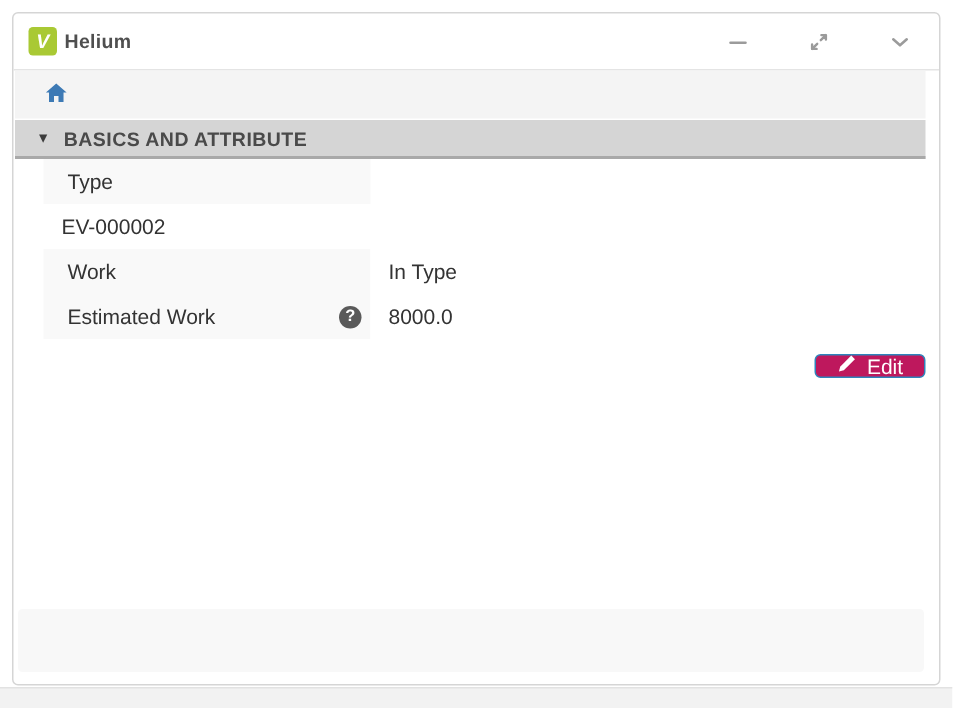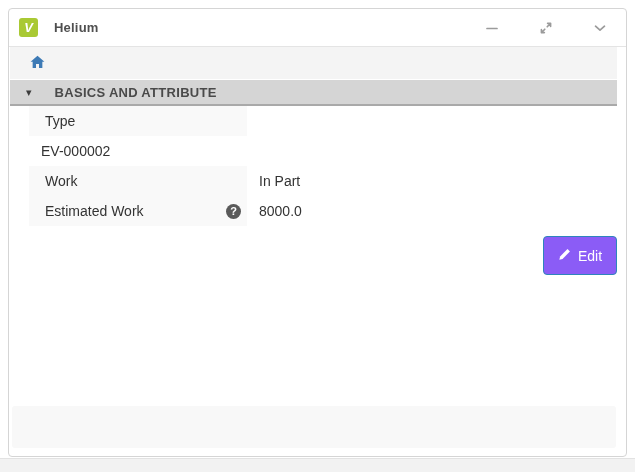--- a/index.html
+++ b/index.html
@@ -37,21 +37,21 @@
   .logo {
     width: 19px; height: 19px;
     background: #a9c934;
     border-radius: 3px;
     color: #ffffff;
     font-weight: bold; font-size: 13px; line-height: 19px;
     text-align: center;
     font-style: italic;
   }
   .widget-title {
-    margin-left: 16px;
+    margin-left: 5px;
     font-size: 13px; font-weight: bold; color: #4f4f4f;
     letter-spacing: 0.2px;
   }
   .header-spacer { flex: 1; }
   .win-btn {
     width: 24px; height: 24px;
     display: flex; align-items: center; justify-content: center;
     cursor: pointer; background: transparent; border: none;
   }
   .win-btn + .win-btn { margin-left: 30px; }
@@ -80,21 +80,21 @@
     background: #d5d5d5;
     border-bottom: 2px solid #a9a9a9;
     display: flex; align-items: center;
     padding-left: 16px;
     cursor: pointer;
   }
   .caret {
     font-size: 11px; color: #3c3c3c; line-height: 1;
   }
   .section-title {
-    margin-left: 23px;
+    margin-left: 11px;
     font-size: 13px; font-weight: bold; color: #4a4a4a;
     letter-spacing: 0.3px;
   }
 
   
   .form-table { flex: 0 0 auto; }
   .field-row { display: flex; height: 30px; align-items: center; padding-left: 19px; }
   .field-label-cell {
     width: 218px; flex: 0 0 218px;
     height: 100%;
@@ -121,22 +121,22 @@
   }
   .field-value { font-size: 14px; color: #333333; }
 
   
   .actions-row {
     flex: 0 0 auto;
     display: flex; justify-content: flex-end;
     padding: 10px 0 0 0;
   }
   .edit-button {
-    height: 39px; min-width: 74px;
-    background: #8b5cf6;
+    height: 16px; min-width: 74px;
+    background: #be185d;
     border: 1px solid #2e84bc;
     border-radius: 4px;
     color: #ffffff;
     font-family: "Liberation Sans", sans-serif;
     font-size: 14px;
     display: flex; align-items: center; justify-content: center;
     gap: 7px;
     padding: 0 13px;
     cursor: pointer;
   }
@@ -215,21 +215,21 @@
           <span class="field-value">EV-000002</span>
         </div>
       </div>
 
 
       <div class="field-row">
         <div class="field-label-cell">
           <span class="field-label">Work</span>
         </div>
         <div class="field-value-cell">
-          <span class="field-value">In Part</span>
+          <span class="field-value">In Type</span>
         </div>
       </div>
 
       <div class="field-row">
         <div class="field-label-cell">
           <span class="field-label">Estimated Work</span>
           <span class="label-spacer"></span>
           <span class="help-icon">?</span>
         </div>
         <div class="field-value-cell">

